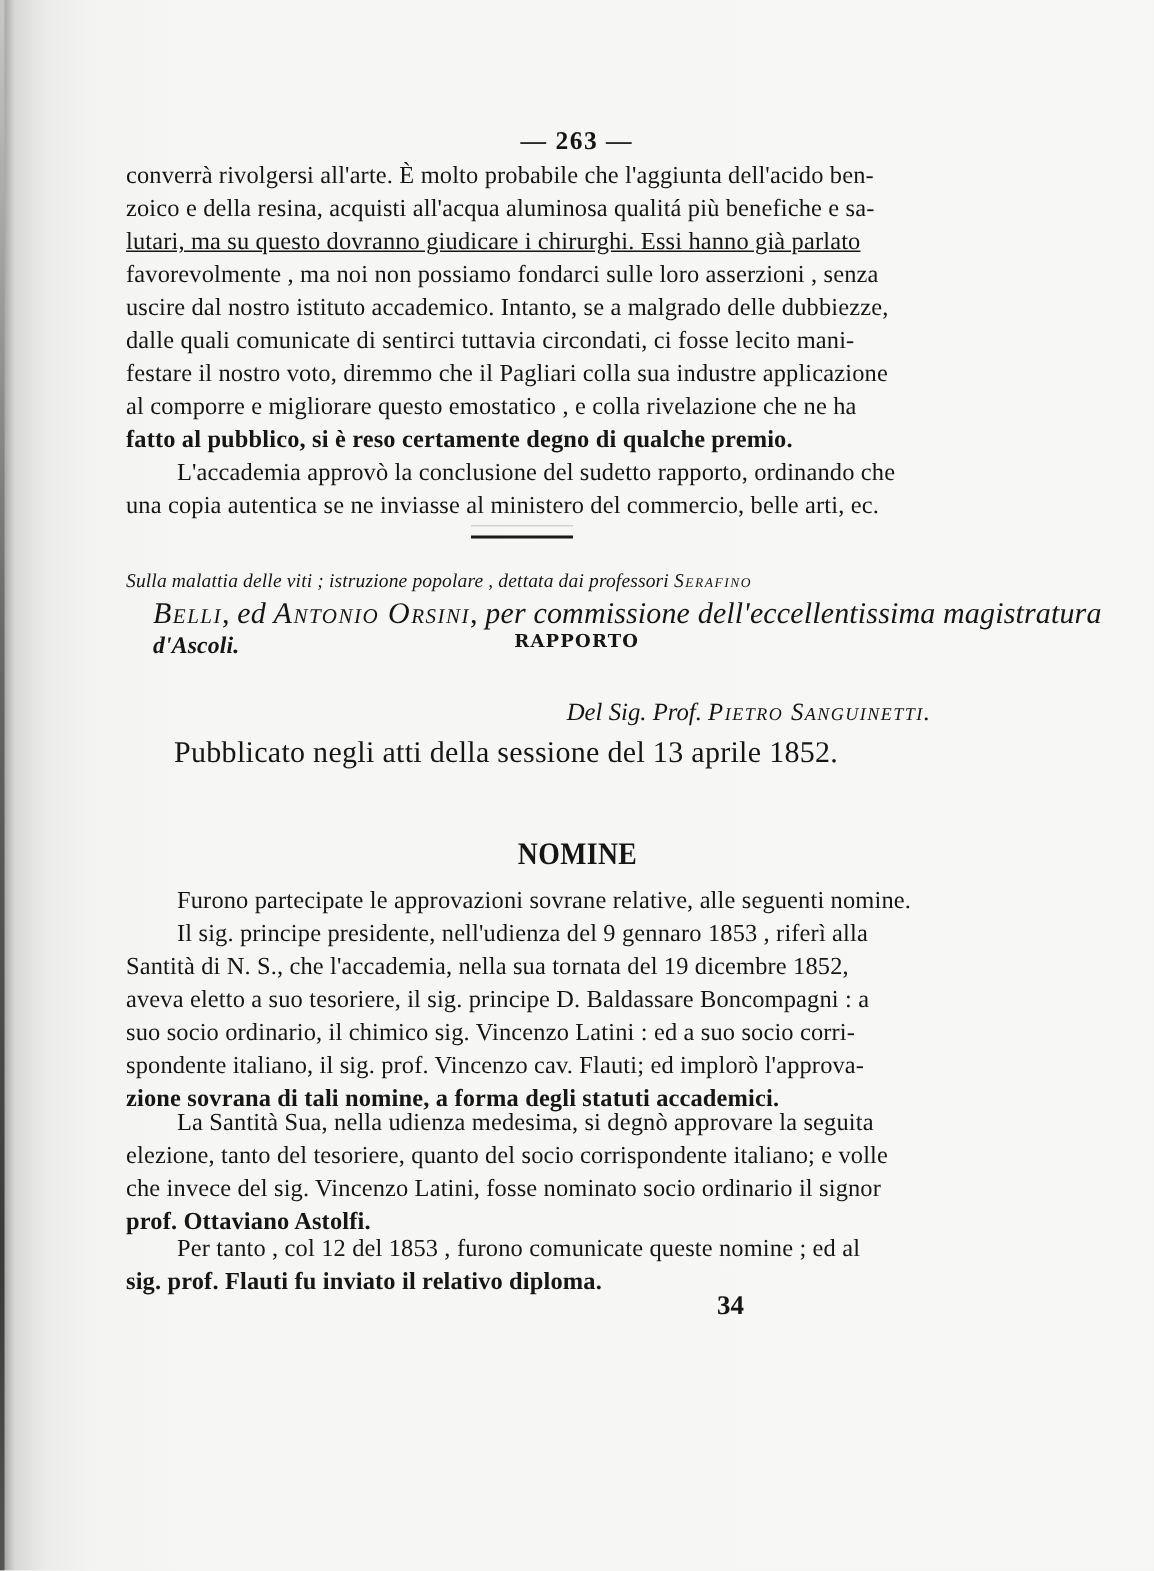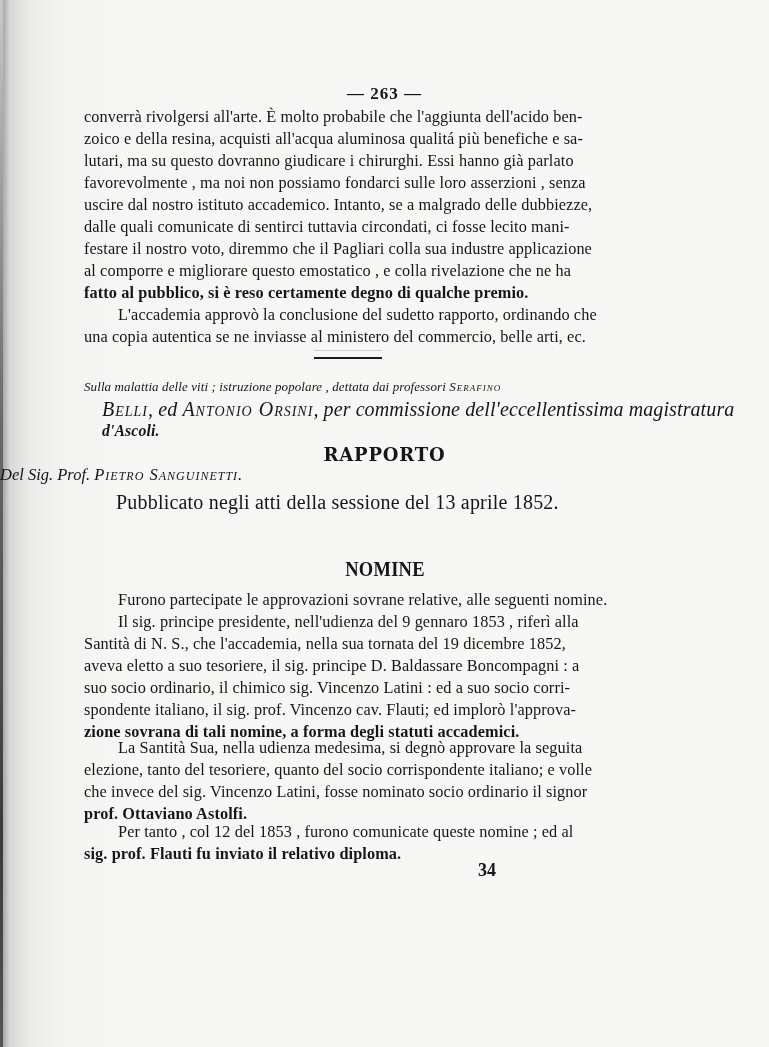--- a/index.html
+++ b/index.html
@@ -34,25 +34,25 @@
     }
     .rule {
       position: absolute; left: 314px; top: 357px; width: 68px; height: 2px; background: #1a1a1a;
     }
     .rule-faint {
       position: absolute; left: 314px; top: 350px; width: 68px; height: 1px; background: rgba(0,0,0,0.15);
     }
     .ital { font-style: italic; }
     .sc { font-variant: small-caps; font-style: italic; letter-spacing: 1px; }
     .heading-rapporto {
-      position: absolute; left: 0; width: 769px; top: 444px; text-align: center;
-      font-family: "DejaVu Serif", serif; font-weight: bold; font-size: 18px; letter-spacing: 0.8px;
+      position: absolute; left: 0; width: 769px; top: 420px; text-align: center;
+      font-family: "DejaVu Serif", serif; font-weight: bold; font-size: 12px; letter-spacing: 0.8px;
     }
     .author-line {
-      position: absolute; left: 0; width: 621px; top: 465px; text-align: left;
+      position: absolute; left: 0; width: 621px; top: 465px; text-align: right;
       font-size: 16.5px; font-style: italic;
     }
     .published {
       position: absolute; left: 116px; top: 491px; font-size: 20px; white-space: nowrap; letter-spacing: 0.2px;
     }
     .heading-nomine {
       position: absolute; left: 0; width: 770px; top: 557px; text-align: center;
       font-size: 21px; font-weight: bold; letter-spacing: 0.3px;
       transform: scaleX(0.88);
     }
@@ -64,21 +64,21 @@
 <body>
 
 <div class="page">
   <div class="edge-line"></div>
 
   <div class="running-head">— 263 —</div>
 
   <div class="text-block" style="top:106px;">
     <div class="line" style="top:0px;">converrà rivolgersi all'arte. È molto probabile che l'aggiunta dell'acido ben-</div>
     <div class="line" style="top:22px;">zoico e della resina, acquisti all'acqua aluminosa qualitá più benefiche e sa-</div>
-    <div class="line" style="top:44px;">lutari, ma su questo dovranno giudicare i chirurghi. Essi hanno già parlato</div>
+    <div class="line" style="top:44px;text-decoration:underline;">lutari, ma su questo dovranno giudicare i chirurghi. Essi hanno già parlato</div>
     <div class="line" style="top:66px;">favorevolmente , ma noi non possiamo fondarci sulle loro asserzioni , senza</div>
     <div class="line" style="top:88px;">uscire dal nostro istituto accademico. Intanto, se a malgrado delle dubbiezze,</div>
     <div class="line" style="top:110px;">dalle quali comunicate di sentirci tuttavia circondati, ci fosse lecito mani-</div>
     <div class="line" style="top:132px;">festare il nostro voto, diremmo che il Pagliari colla sua industre applicazione</div>
     <div class="line" style="top:154px;">al comporre e migliorare questo emostatico , e colla rivelazione che ne ha</div>
     <div class="line last" style="top:176px;">fatto al pubblico, si è reso certamente degno di qualche premio.</div>
   </div>
 
   <div class="text-block" style="top:304px;">
     <div class="line indent" style="top:0px;">L'accademia approvò la conclusione del sudetto rapporto, ordinando che</div>

